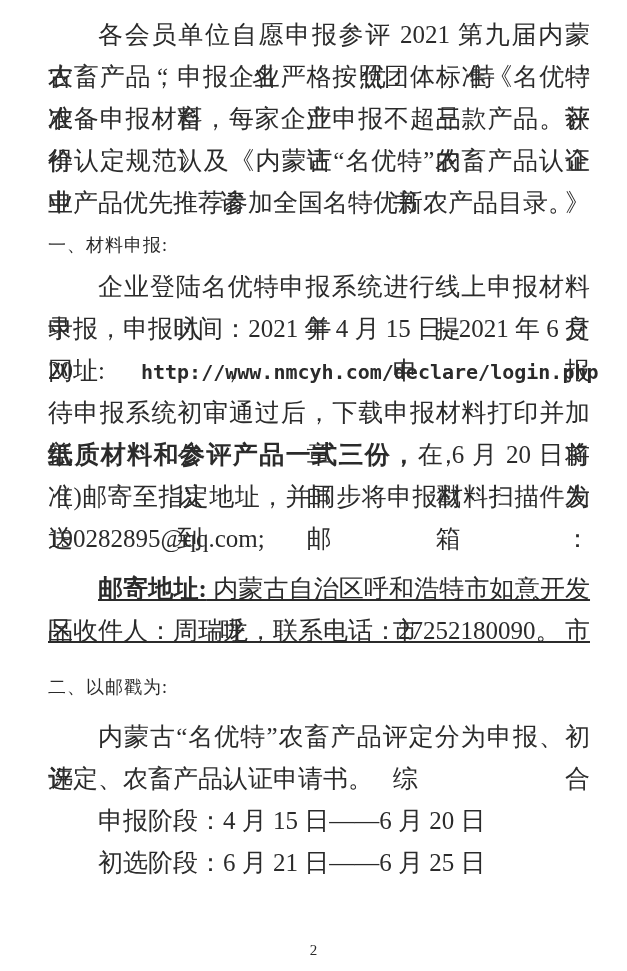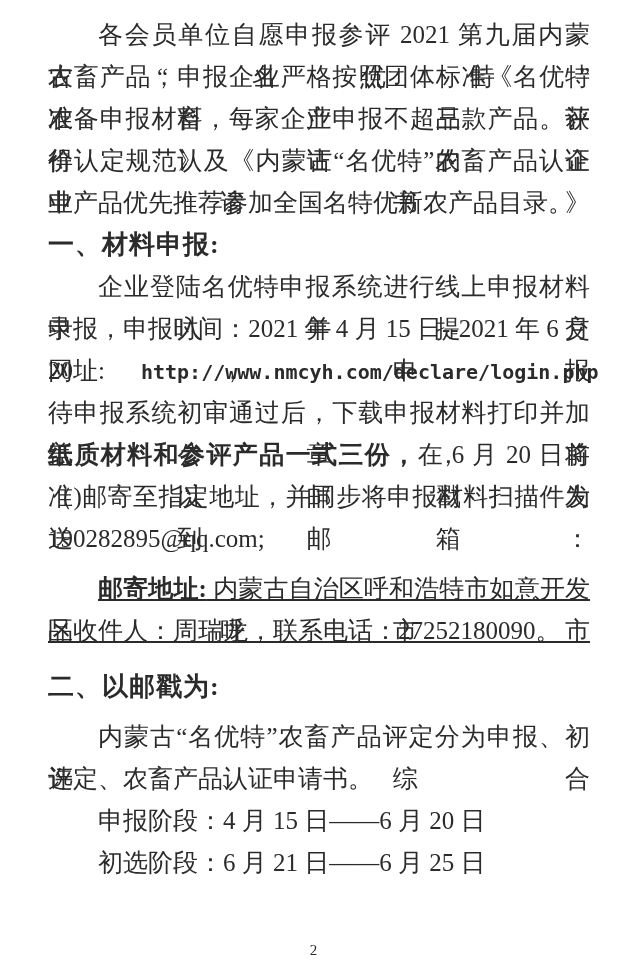--- a/index.html
+++ b/index.html
@@ -26,22 +26,22 @@
   }
   
   .j {
     white-space: normal;
     text-align: justify;
     text-align-last: justify;
   }
   .indent { text-indent: 50px; }
   .b { font-weight: bold; }
   .heading {
-    font-weight: bold;
-    font-size: 26px;
+    font-weight: normal;
+    font-size: 18px;
     letter-spacing: 1px;
   }
   .url {
     font-family: "DejaVu Sans Mono", monospace;
     font-weight: bold;
     font-size: 20px;
     letter-spacing: 0px;
     margin-left: 36px;
   }
   .url-label { }

